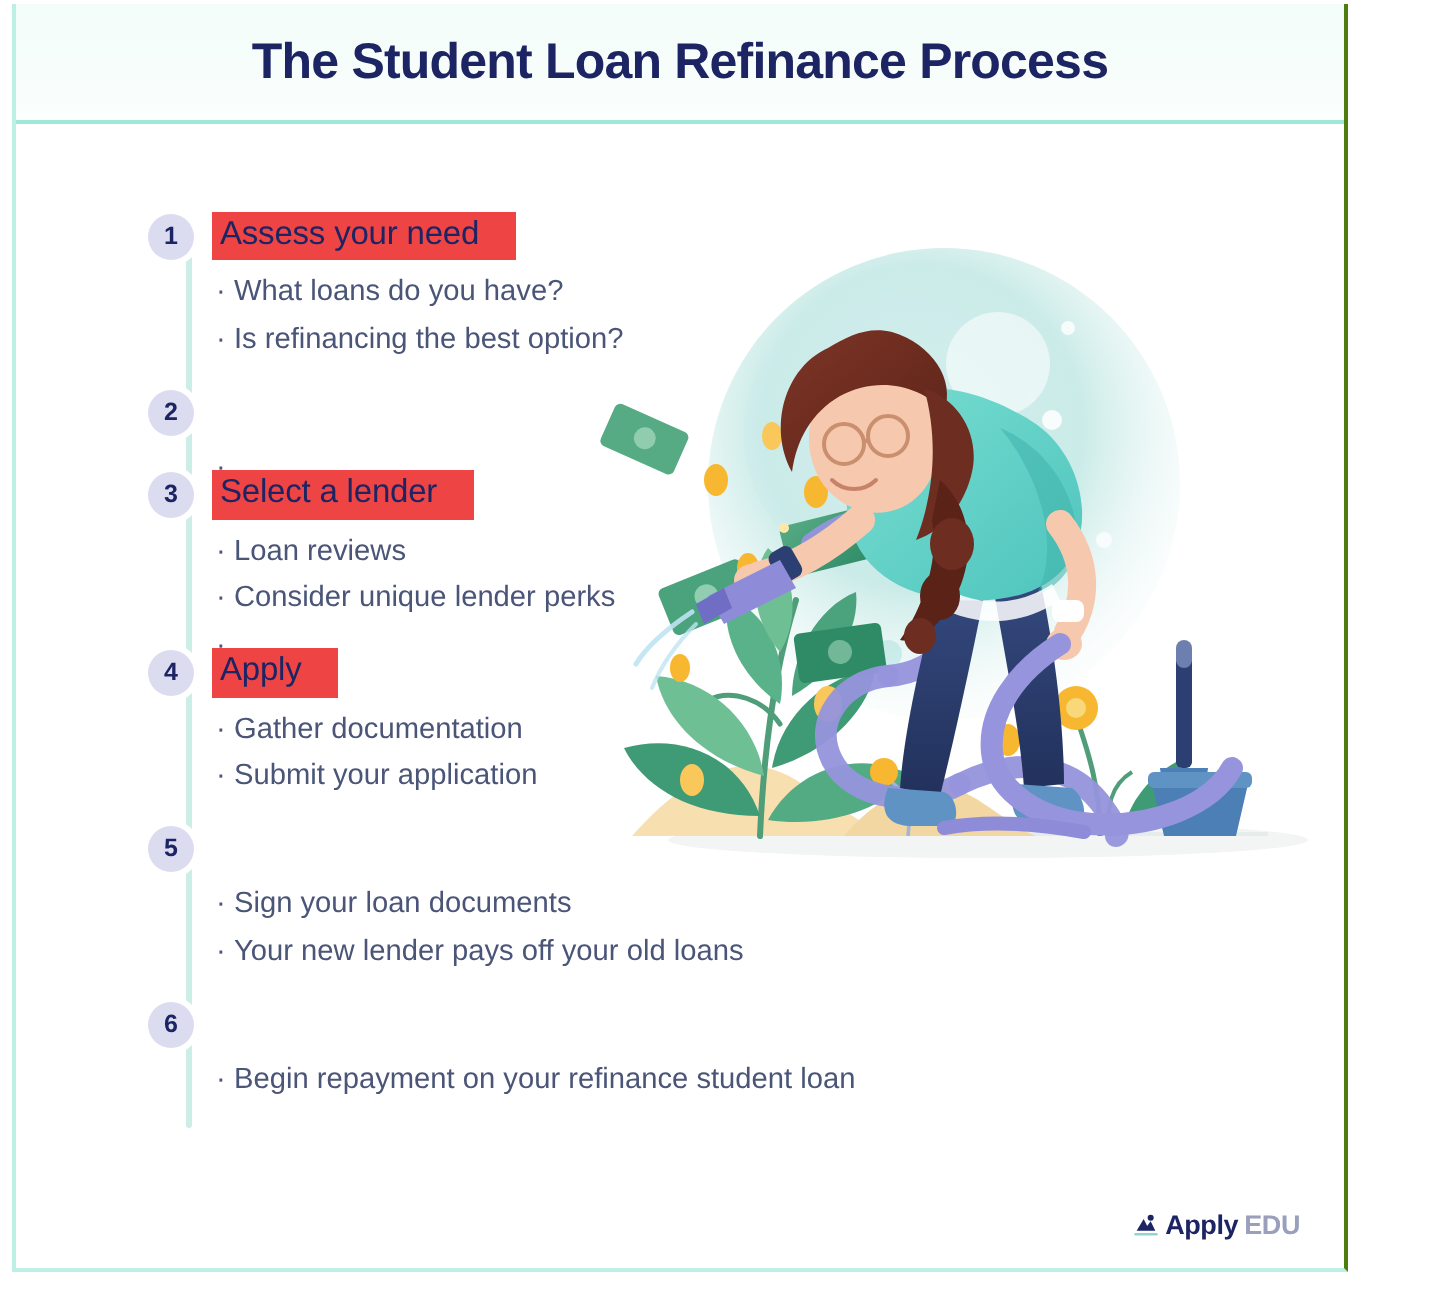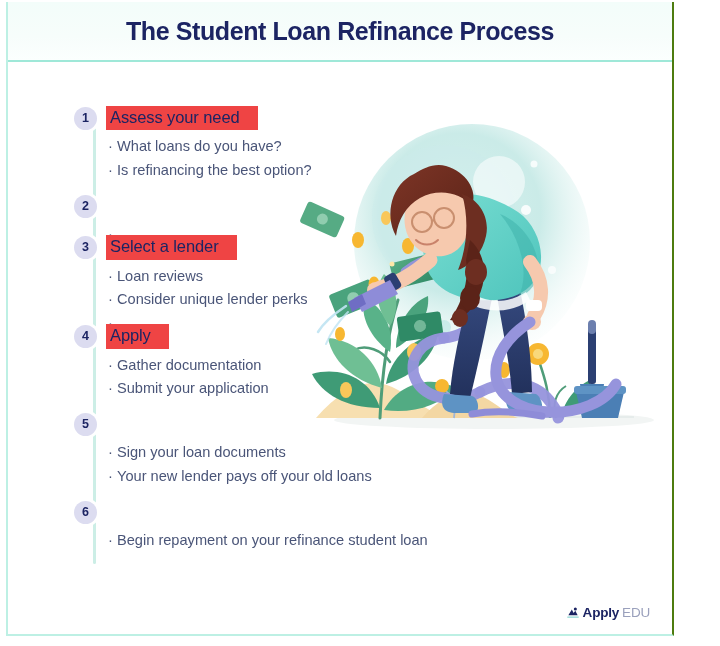--- a/index.html
+++ b/index.html
@@ -153,21 +153,21 @@
     gap: 3px;
   }
   .logo-mark { width: 14px; height: 14px; display: block; }
   .logo-text {
     font-size: 13.5px;
     font-weight: bold;
     letter-spacing: -0.2px;
     line-height: 1;
   }
   .logo-lend { color: #1c2463; }
-  .logo-edu { color: #9aa0bc; font-weight: normal; }
+  .logo-edu { color: #9aa0bc; font-weight: bold; }
 </style>
 </head>
 <body>
 
 <div class="canvas">
   <div class="card">
 
     <div class="header">
       <div class="title">The Student Loan Refinance Process</div>
     </div>

